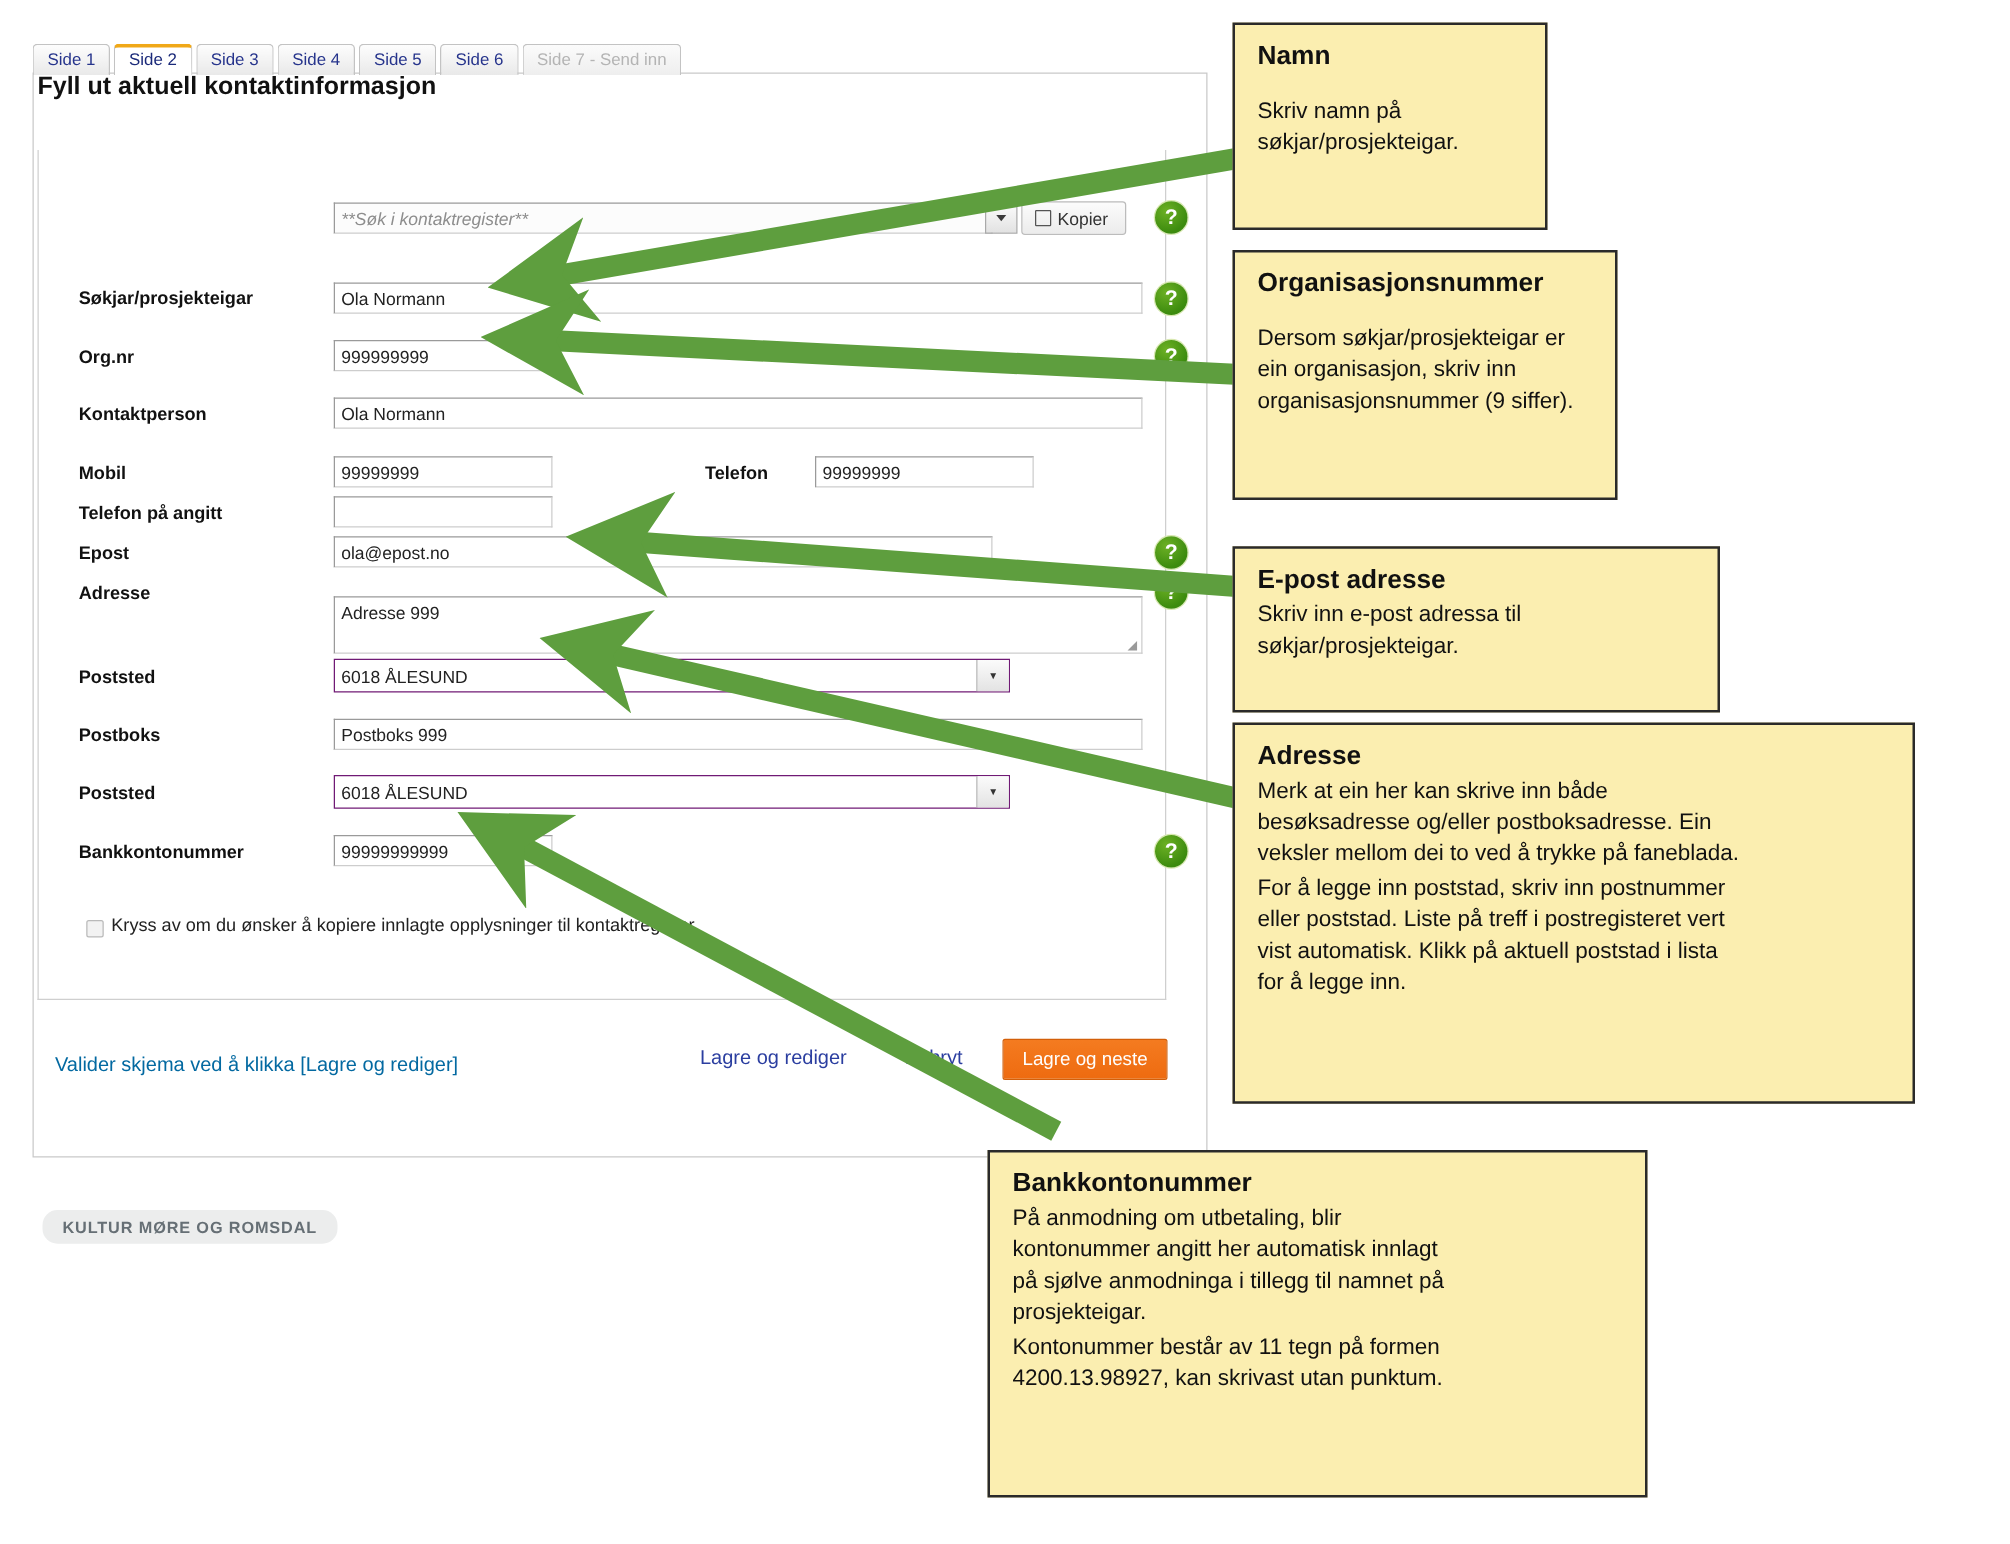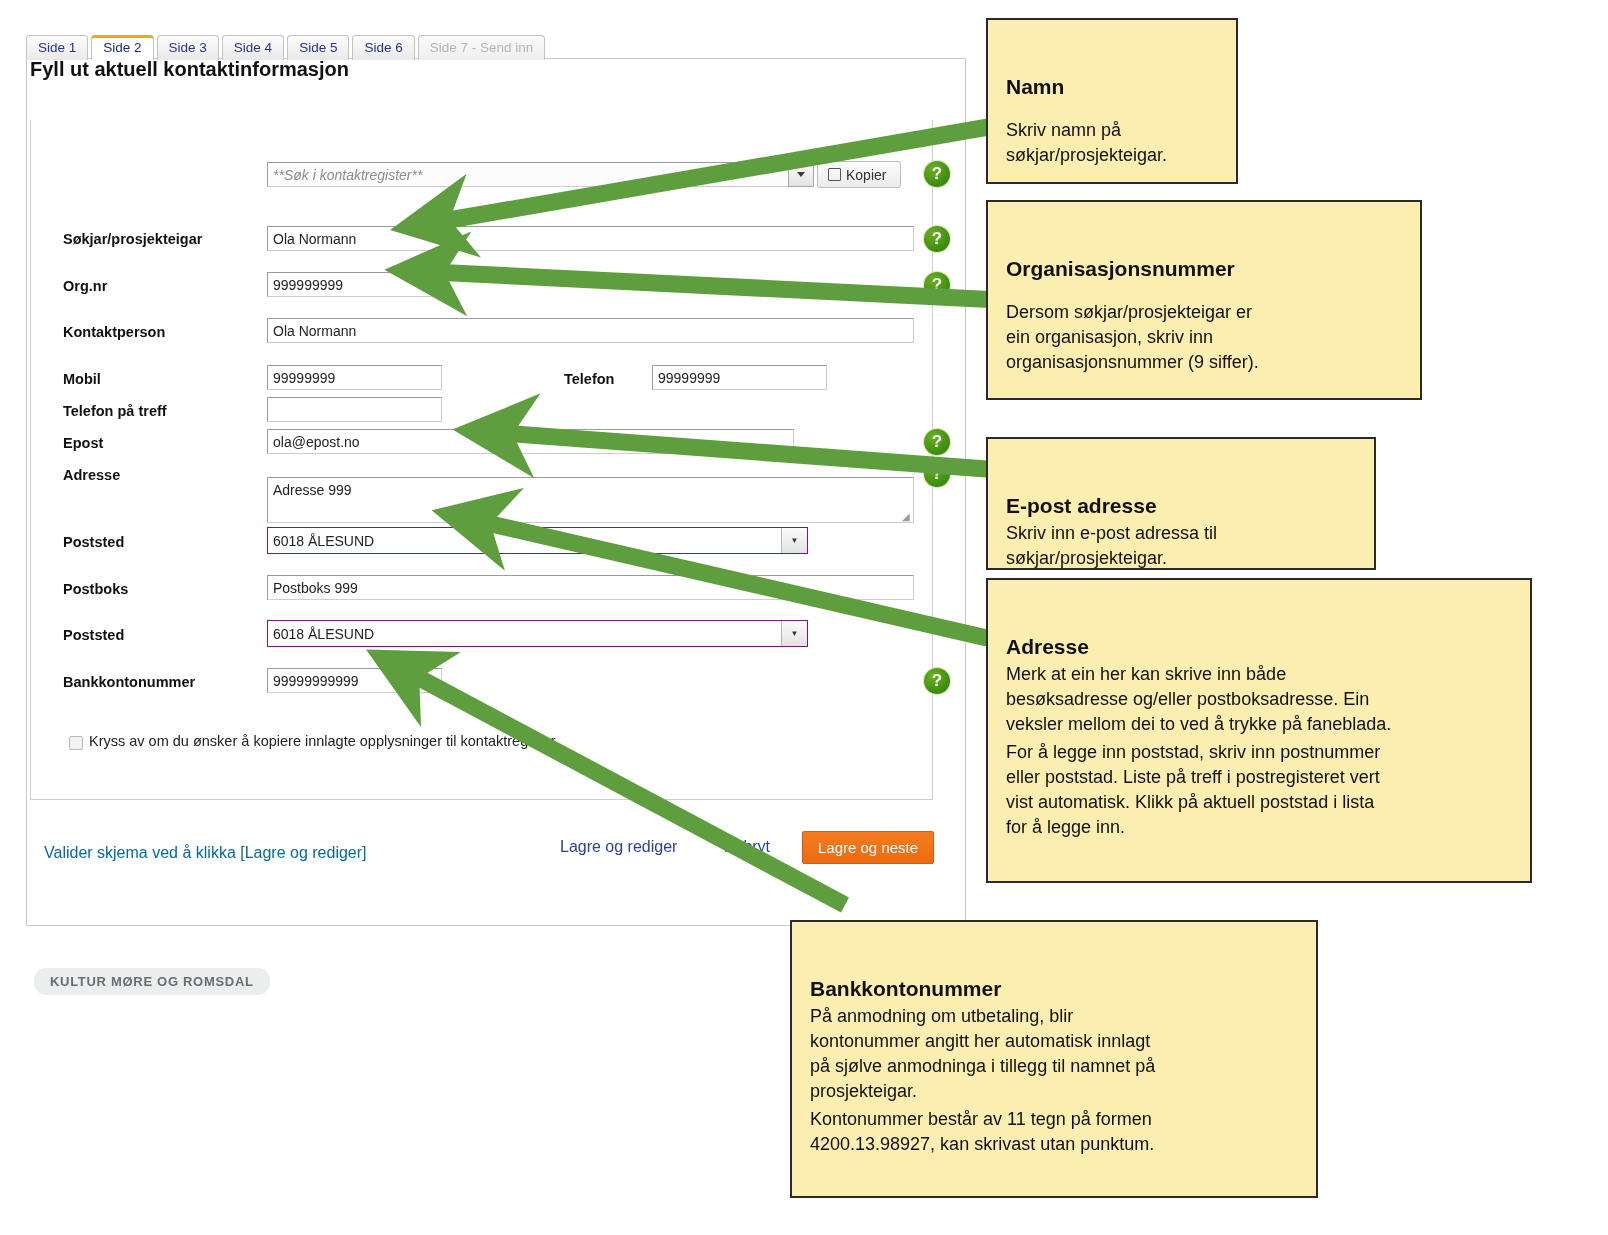--- a/index.html
+++ b/index.html
@@ -168,21 +168,21 @@
     color:#666f75;font-family:"Liberation Sans",sans-serif;
   }
   
   .callout{
     position:absolute;box-sizing:border-box;
     background:#fbeeb0;border:2px solid #2a2a2a;
     padding:12px 14px 12px 18px;
     font-family:"Liberation Sans",sans-serif;
     color:#111;
   }
-  .callout .c-title{font-size:21px;font-weight:bold;line-height:26px;margin-top:42px;}
+  .callout .c-title{font-size:21px;font-weight:bold;line-height:26px;}
   .callout .c-body{font-size:18px;line-height:25px;white-space:pre-line;}
   .callout .c-body.gap{margin-top:3px;}
   .callout .c-title.tight + .c-body{margin-top:2px;}
   .callout .c-title.loose + .c-body{margin-top:18px;}
   
   #arrow-layer{position:absolute;left:0;top:0;width:1608px;height:1235px;pointer-events:none;}
 </style>
 </head>
 <body>
 
@@ -224,21 +224,21 @@
     <div class="help-icon" style="left:893px;top:152px;">?</div>
 
     <div class="flabel" style="left:32px;top:204px;">Kontaktperson</div>
     <div class="finput" style="left:236px;top:198px;width:647px;">Ola Normann</div>
 
     <div class="flabel" style="left:32px;top:251px;">Mobil</div>
     <div class="finput" style="left:236px;top:245px;width:175px;">99999999</div>
     <div class="flabel" style="left:533px;top:251px;">Telefon</div>
     <div class="finput" style="left:621px;top:245px;width:175px;">99999999</div>
 
-    <div class="flabel" style="left:32px;top:283px;">Telefon på treff</div>
+    <div class="flabel" style="left:32px;top:283px;">Telefon på angitt</div>
     <div class="finput" style="left:236px;top:277px;width:175px;"></div>
 
     <div class="flabel" style="left:32px;top:315px;">Epost</div>
     <div class="finput" style="left:236px;top:309px;width:527px;">ola@epost.no</div>
     <div class="help-icon" style="left:893px;top:309px;">?</div>
 
     <div class="flabel" style="left:32px;top:347px;">Adresse</div>
     <div class="finput textarea" style="left:236px;top:341px;width:647px;">Adresse 999<span class="resize-grip">◢</span></div>
     <div class="help-icon" style="left:893px;top:341px;">?</div>
 
@@ -287,21 +287,21 @@
     <line x1="845" y1="905" x2="408" y2="672"></line>
   </g>
 </svg>
 
 <div class="callout" style="left:986px;top:18px;width:252px;height:166px;">
   <div class="c-title loose">Namn</div>
   <div class="c-body">Skriv namn på
 søkjar/prosjekteigar.</div>
 </div>
 
-<div class="callout" style="left:986px;top:200px;width:436px;height:200px;">
+<div class="callout" style="left:986px;top:200px;width:308px;height:200px;">
   <div class="c-title loose">Organisasjonsnummer</div>
   <div class="c-body">Dersom søkjar/prosjekteigar er
 ein organisasjon, skriv inn
 organisasjonsnummer (9 siffer).</div>
 </div>
 
 <div class="callout" style="left:986px;top:437px;width:390px;height:133px;">
   <div class="c-title tight">E-post adresse</div>
   <div class="c-body">Skriv inn e-post adressa til
 søkjar/prosjekteigar.</div>

